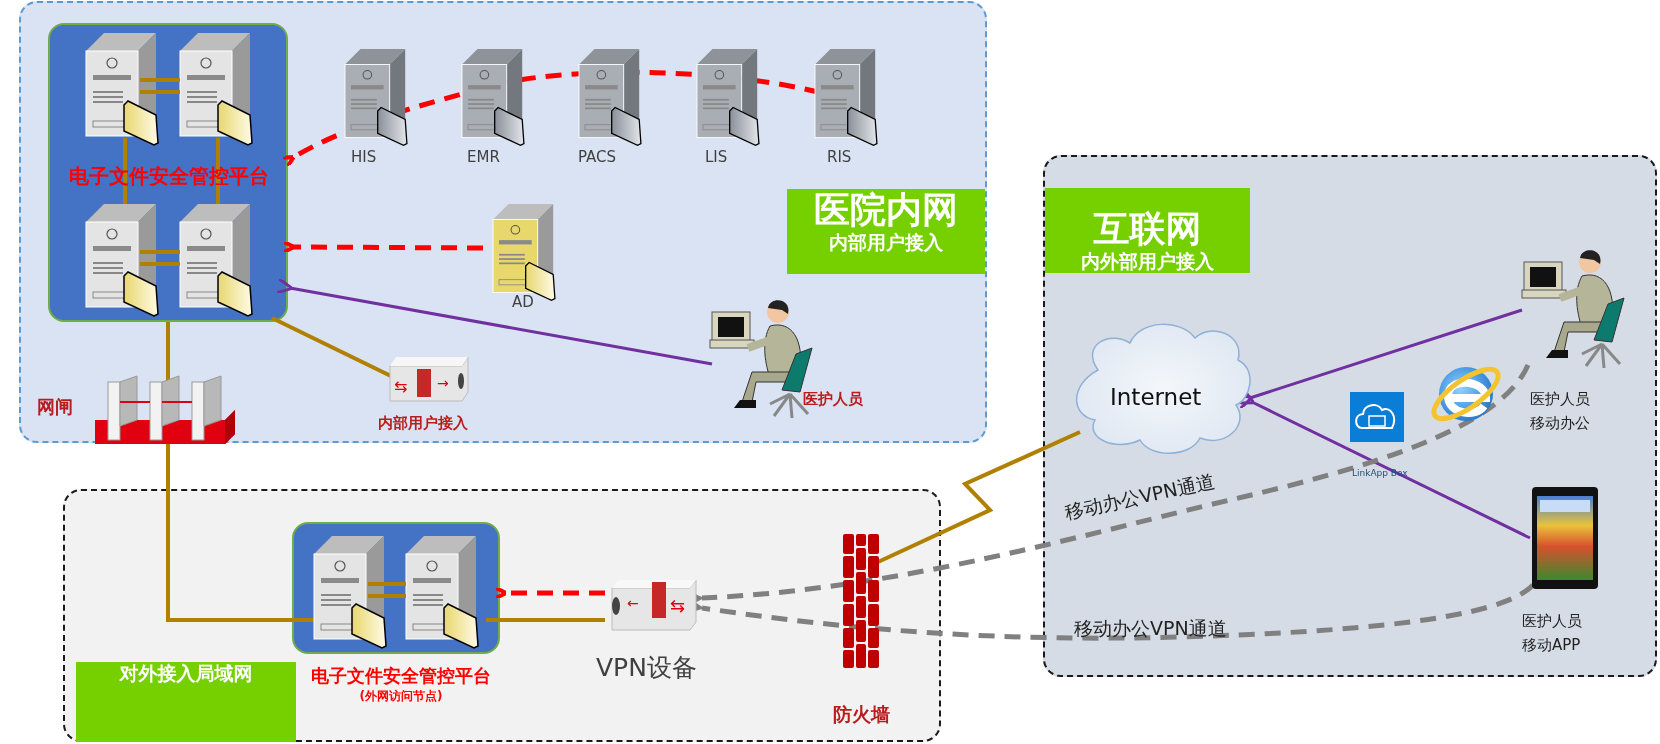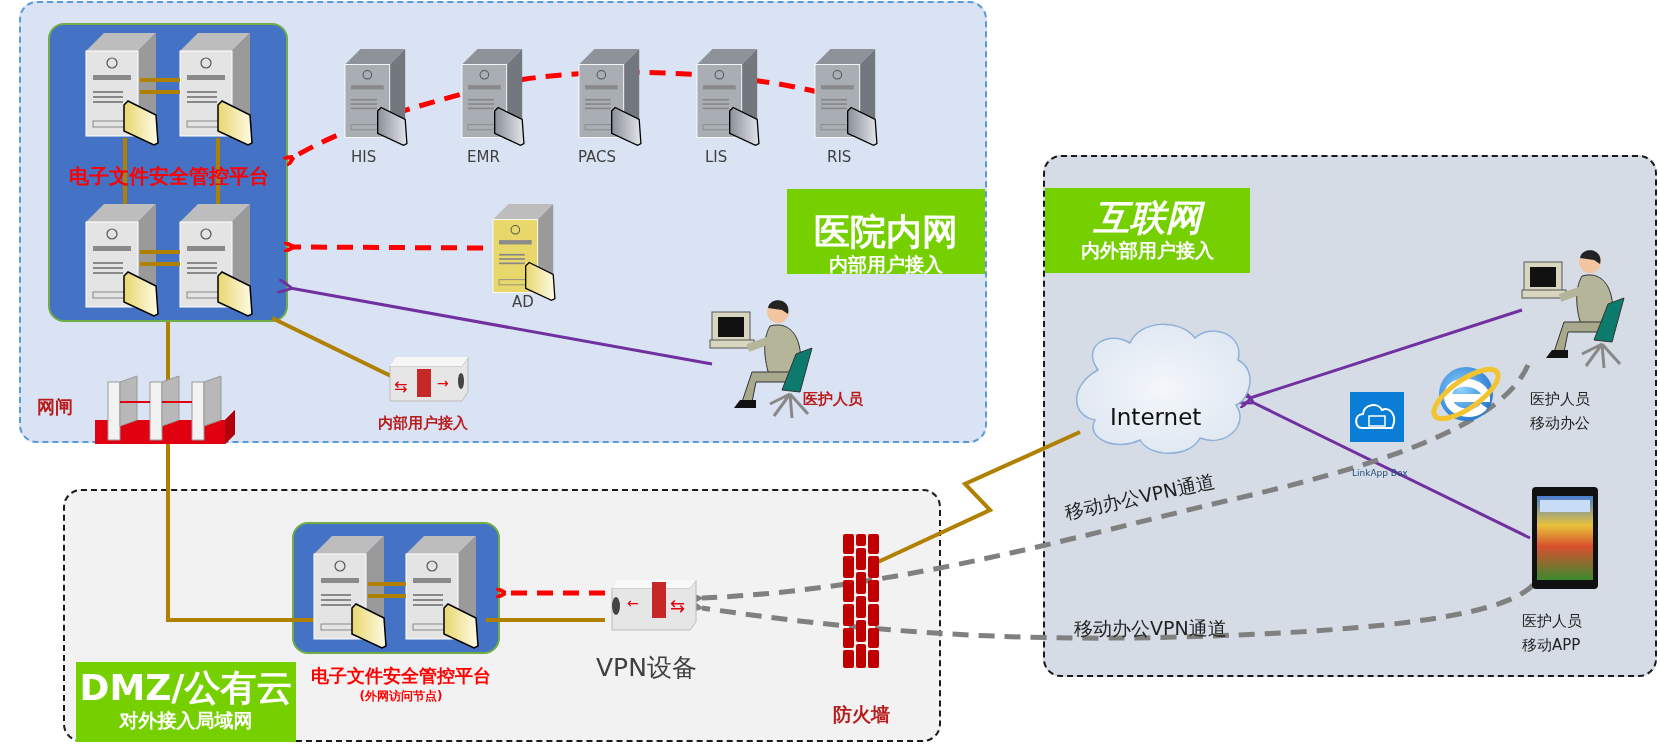--- a/index.html
+++ b/index.html
@@ -9,40 +9,39 @@
   .zone-internet{left:1043px;top:155px;width:614px;height:522px;background:#d6dce5;border:2px dashed #1a1a1a;}
   .zone-dmz{left:63px;top:489px;width:878px;height:253px;background:#f2f2f2;border:2px dashed #1a1a1a;}
   .tag{position:absolute;background:#76d000;color:#fff;text-align:center;font-weight:bold;}
   .tag .t1{display:block;font-size:36px;line-height:42px;}
   .tag .t2{display:block;font-size:19px;line-height:22px;}
   .platform{position:absolute;background:#4472c4;border:2px solid #70ad47;border-radius:16px;box-sizing:border-box;}
   .lbl{position:absolute;color:#404040;font-size:15px;white-space:nowrap;}
   .lbl-bold{font-weight:bold;color:#b91c1c;}
   .red-lbl{position:absolute;color:#ff0000;font-weight:bold;white-space:nowrap;text-align:center;}
   svg{position:absolute;left:0;top:0;overflow:visible;}
-  .cloud-text{position:absolute;font-size:23px;color:#111;margin-top:20px;}
+  .cloud-text{position:absolute;font-size:23px;color:#111;}
   .tiny{position:absolute;font-size:9px;color:#1f4e79;white-space:nowrap;margin-top:25px;}
 </style>
 </head>
 <body>
 
 <div class="zone zone-intranet"></div>
 <div class="zone zone-internet"></div>
 <div class="zone zone-dmz"></div>
 
 <div class="tag" style="left:787px;top:189px;width:198px;height:85px;">
-  <span class="t1" style="padding-top:22px;">医院内网</span>
+  <span class="t1" style="padding-top:0;">医院内网</span>
   <span class="t2">内部用户接入</span>
 </div>
 <div class="tag" style="left:1045px;top:188px;width:205px;height:85px;">
-  <span class="t1" style="padding-top:9px;font-style:italic;">互联网</span>
+  <span class="t1" style="padding-top:20px;">互联网</span>
   <span class="t2">内外部用户接入</span>
 </div>
 <div class="tag" style="left:76px;top:662px;width:220px;height:80px;">
-  <span class="t1" style="padding-top:5px;">DMZ/公有云</span>
   <span class="t2">对外接入局域网</span>
 </div>
 
 <div class="platform" style="left:48px;top:23px;width:240px;height:299px;"></div>
 <div class="platform" style="left:292px;top:522px;width:208px;height:132px;"></div>
 
 <svg width="1660" height="744">
   <defs>
     <linearGradient id="folderY" x1="0" x2="1">
         <stop offset="0" stop-color="#e8d770"></stop>

